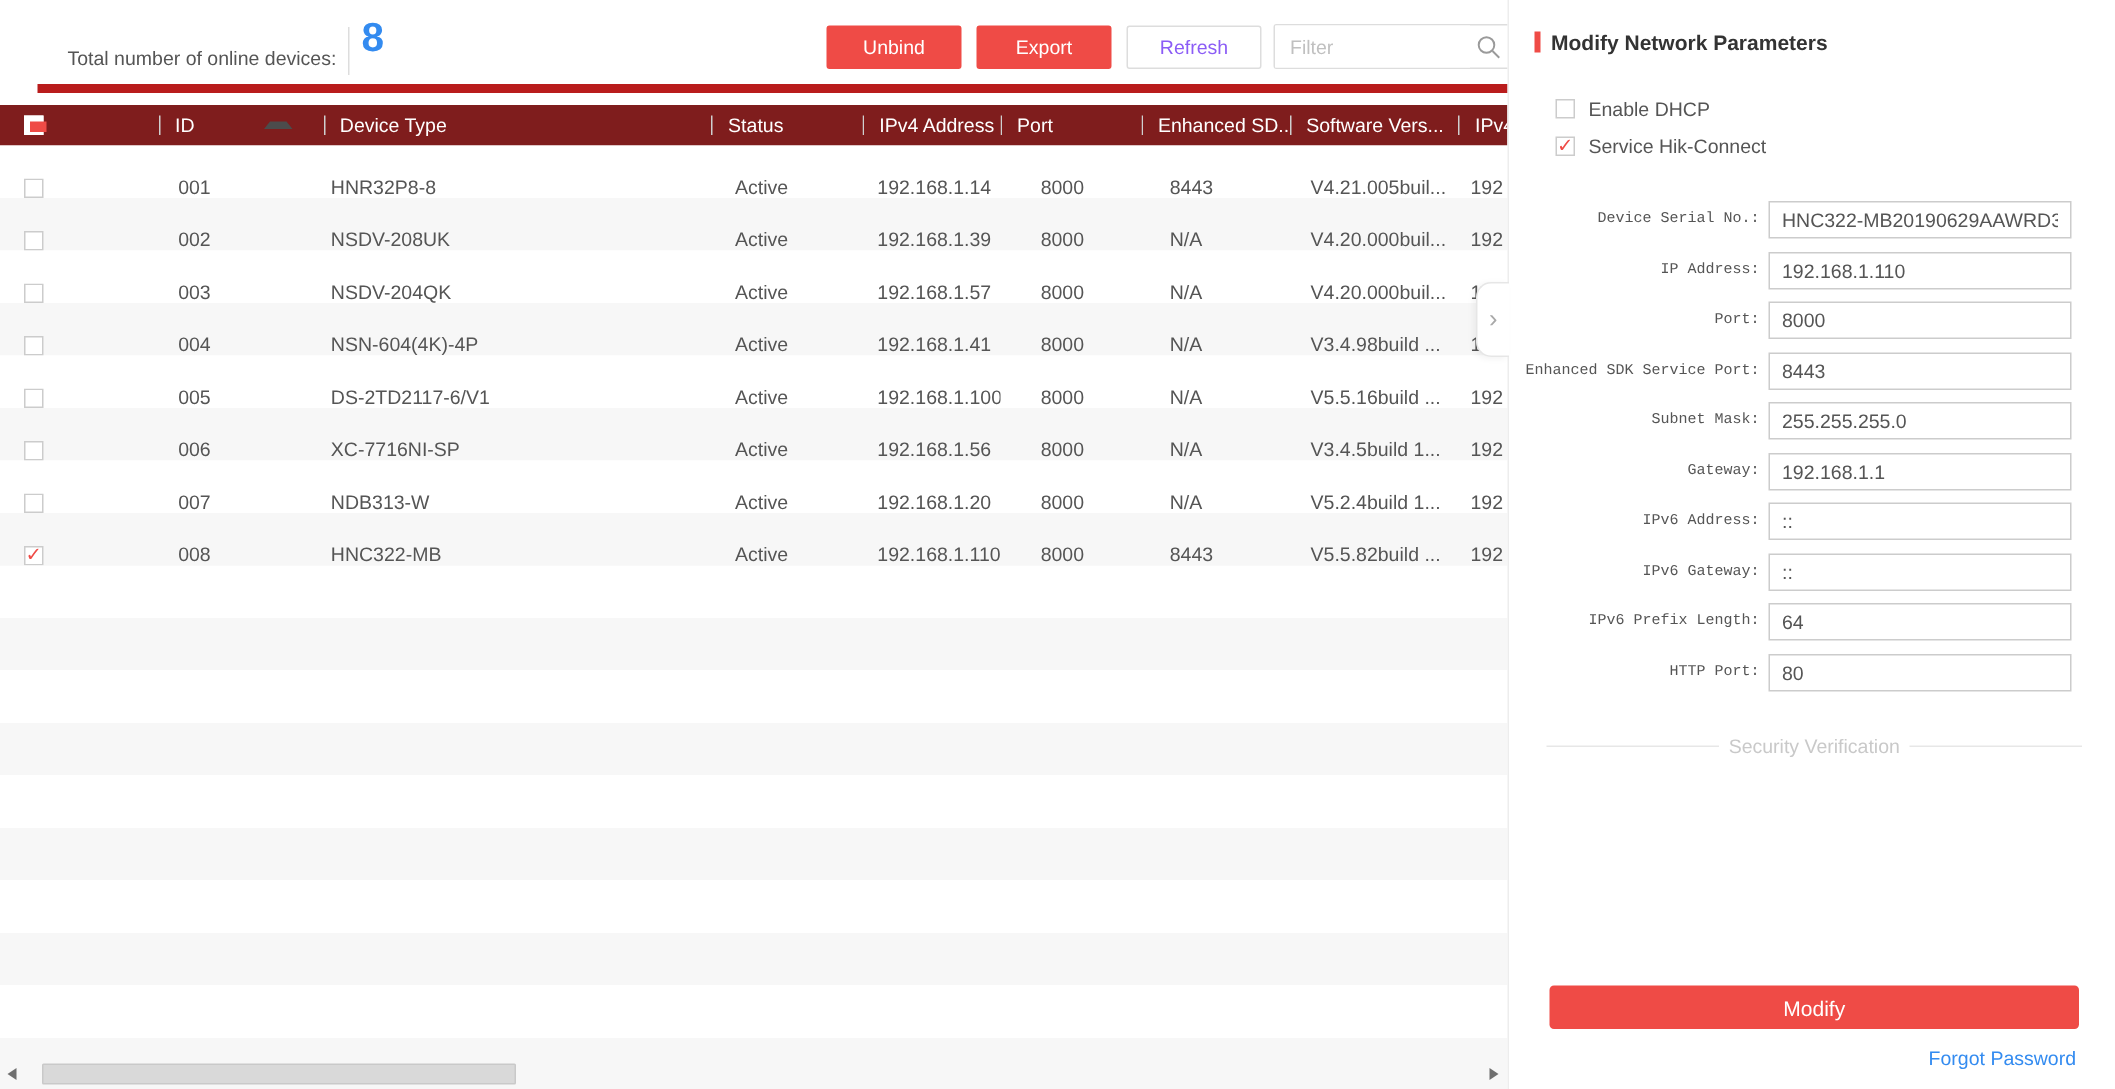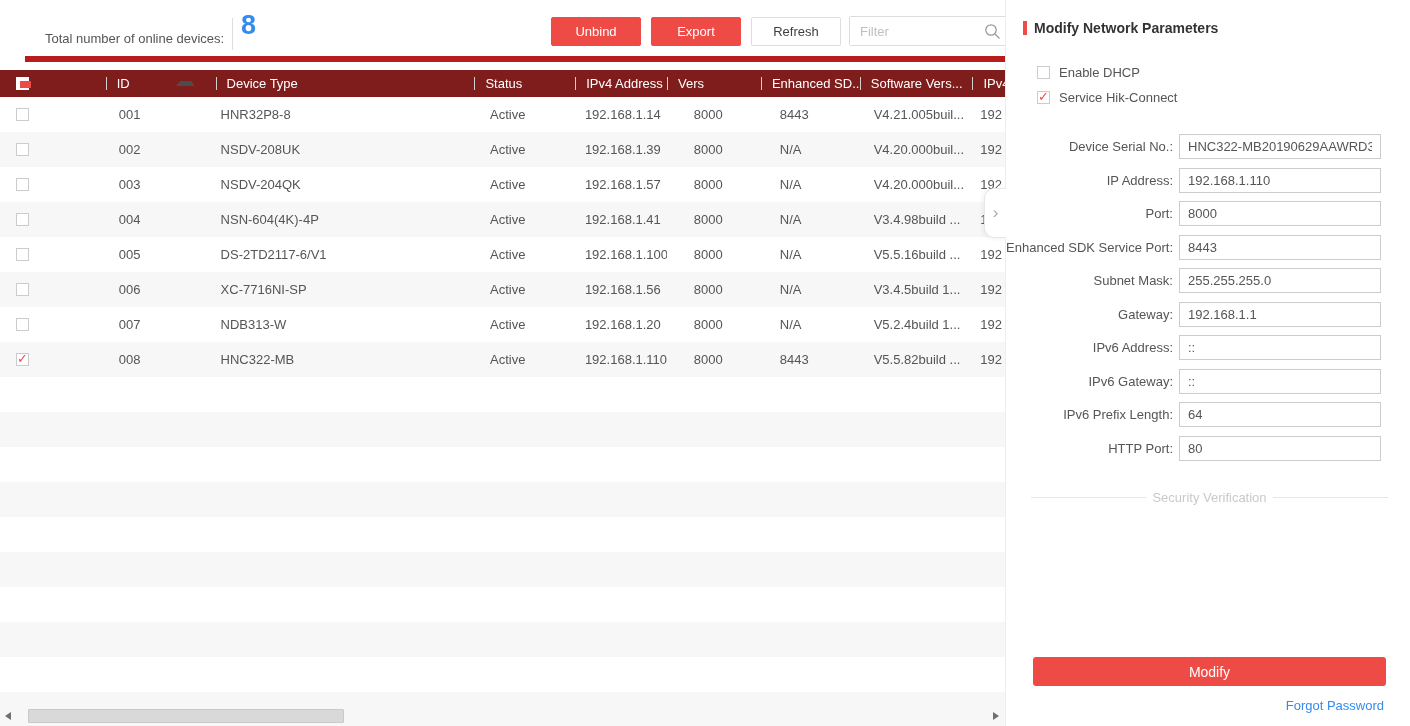--- a/index.html
+++ b/index.html
@@ -11,21 +11,21 @@
   .left { position:absolute; left:0; top:0; width:1005px; height:726px; background:#fff; }
 
   .topbar { position:absolute; left:12px; top:0; width:1005px; height:62px; border-bottom:6px solid #b91c1c;margin-left:13px; }
   .total-label { position:absolute; left:20px; top:31px; font-size:13px; color:#555; }
   .total-div { position:absolute; left:207px; top:18px; width:1px; height:32px; background:#ddd; }
   .total-count { position:absolute; left:216px; top:10px; font-size:27px; font-weight:600; color:#338bf0; }
 
   .btn { position:absolute; top:17px; width:90px; height:29px; border-radius:2px; font-size:13px;
          display:flex; align-items:center; justify-content:center; cursor:pointer; }
   .btn.red { background:#ef4b46; color:#fff; border:1px solid #ef4b46; }
-  .btn.ghost { background:#fff; color:#404040; border:1px solid #ddd; }
+  .btn.ghost { background:#fff; color:#8b5cf6; border:1px solid #ddd; }
   .btn-unbind { left:526px; } .btn-export { left:626px; } .btn-refresh { left:726px; }
 
   .filter-box { position:absolute; left:824px; top:16px; width:160px; height:30px; border:1px solid #ddd;
                 border-radius:2px; background:#fff; }
   .filter-box input { position:absolute; left:0; top:0; width:130px; height:28px; border:0; outline:none;
                 padding:0 0 0 10px; font-size:13px; color:#555; font-family:inherit; }
   .filter-box input::placeholder { color:#c0c0c0; }
   .search-ic { position:absolute; right:7px; top:6px; width:17px; height:17px; }
 
   
@@ -39,21 +39,21 @@
 
   .cb { width:13px; height:13px; border:1px solid #ccc; background:#fff; display:inline-block;
         position:relative; flex:none; cursor:pointer; }
   .cb .mark { position:absolute; left:0px; top:-3px; font-size:13px; font-weight:bold; color:#ef4b46; }
   .cb-head { margin-left:16px; border-color:#fff; }
   .ind-sq { position:absolute; left:3px; top:3px; width:7px; height:7px; background:#ef4b46; }
   .sort-asc { width:0; height:0; border-left:4px solid transparent; border-right:4px solid transparent;
               border-bottom:5px solid #4c4c4c; margin-left:auto; margin-right:9px; }
 
   .tbody { position:absolute; left:0; top:97px; width:1005px; }
-  .trow { display:flex; height:35px; background:#fff; font-size:13px; color:#555; }
+  .trow { display:flex; height:35px; background:#fff; font-size:13px; color:#555;align-items:flex-end; }
   .trow.alt { background:#f7f7f7; }
   .td { display:flex; align-items:center; overflow:hidden; white-space:nowrap; }
   .td-check { padding-left:16px; }
   .td-id { padding-left:13px; } .td-dev { padding-left:5px; } .td-status { padding-left:16px; }
   .td-ip { padding-left:10px; } .td-port { padding-left:27px; } .td-esdk { padding-left:19px; }
   .td-soft { padding-left:14px; } .td-tail { padding-left:8px; }
 
   .stripes { position:absolute; left:0; top:377px; width:1005px; height:349px;
              background:repeating-linear-gradient(to bottom,#fff 0 35px,#f7f7f7 35px 70px); }
 
@@ -78,22 +78,22 @@
   .p-title { position:absolute; left:17px; top:20px; display:flex; align-items:center; }
   .p-title .bar { width:4px; height:14px; background:#ef4b46; margin-right:7px; }
   .p-title .txt { font-size:14px; font-weight:700; color:#333; }
 
   .p-check { position:absolute; left:31px; display:flex; align-items:center; }
   .p-check .lbl { margin-left:9px; font-size:13px; color:#555; }
   .p-check-dhcp { top:65px; } .p-check-hik { top:90px; }
 
   .fields { position:absolute; left:0; top:130px; width:405px; }
   .frow { height:33.5px; display:flex; align-items:center; }
-  .flabel { width:173px; text-align:right; font-size:13px; color:#555; padding-right:6px; flex:none;
-            white-space:nowrap; }
+  .flabel { width:173px; text-align:right; font-size:10px; color:#555; padding-right:6px; flex:none;
+            white-space:nowrap;font-family:Liberation Mono, monospace; }
   .finput { width:202px; height:25px; border:1px solid #ccc; background:#fff; font-size:13px; color:#555;
             padding:0 8px; outline:none; font-family:inherit; }
 
   .sec-div { position:absolute; left:25px; right:22px; top:490px; display:flex; align-items:center; }
   .sec-div .ln { flex:1; height:1px; background:#e7e7e7; }
   .sec-div .tx { padding:0 6px; font-size:13px; color:#c9c9c9; }
 
   .admin-row { position:absolute; left:0; top:571px; width:405px; display:flex; align-items:center; }
   .admin-row .finput { width:200px; height:27px; font-weight:700; letter-spacing:2px; }
 
@@ -139,21 +139,21 @@
       <div class="hc sep w-dev">
           <span>Device Type</span>
         </div>
       <div class="hc sep w-status">
           <span>Status</span>
         </div>
       <div class="hc sep w-ip">
           <span>IPv4 Address</span>
         </div>
       <div class="hc sep w-port">
-          <span>Vers</span>
+          <span>Port</span>
         </div>
       <div class="hc sep w-esdk">
           <span>Enhanced SD...</span>
         </div>
       <div class="hc sep w-soft">
           <span>Software Vers...</span>
         </div>
       <div class="hc sep w-tail">
           <span>IPv4</span>
         </div>

